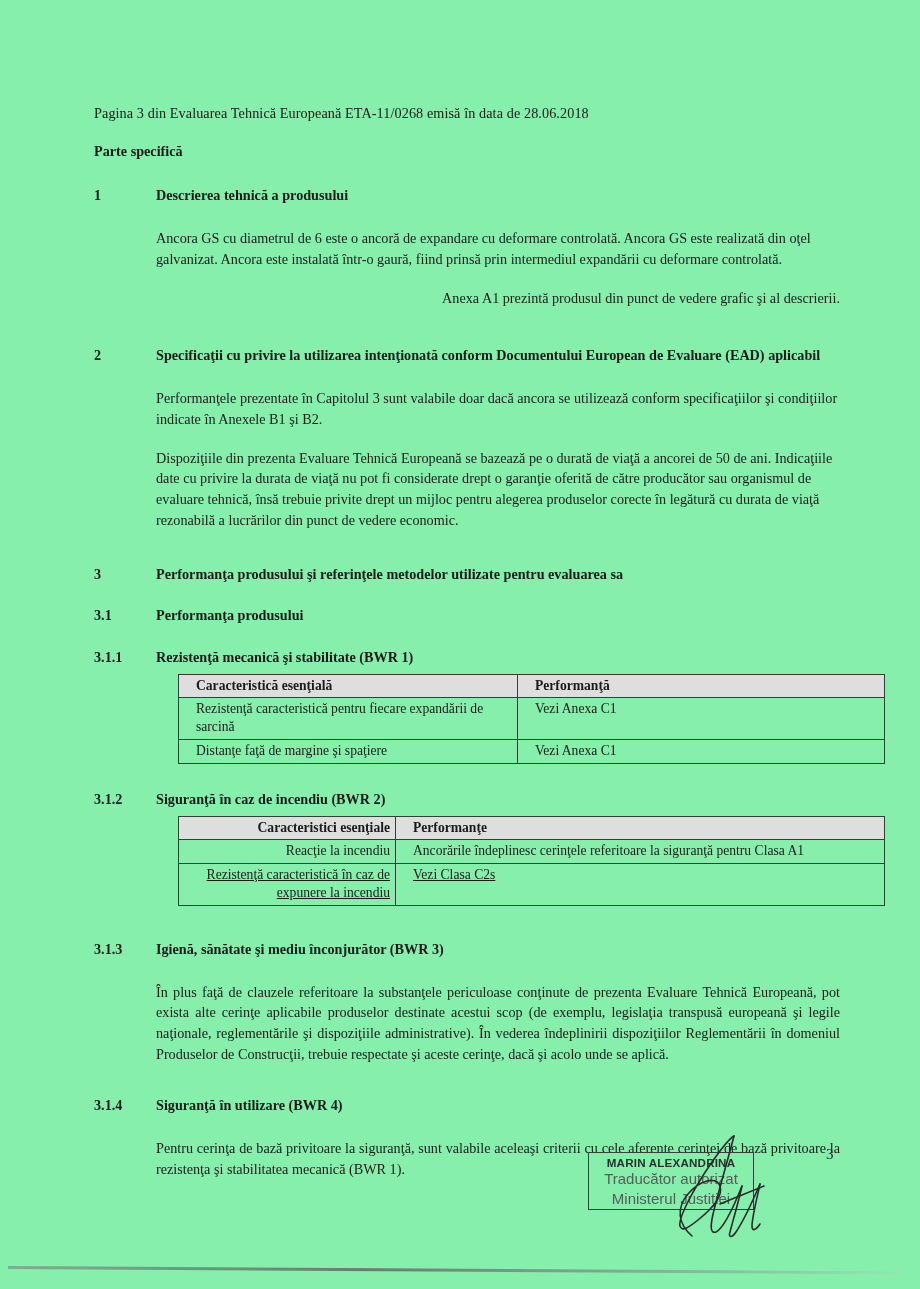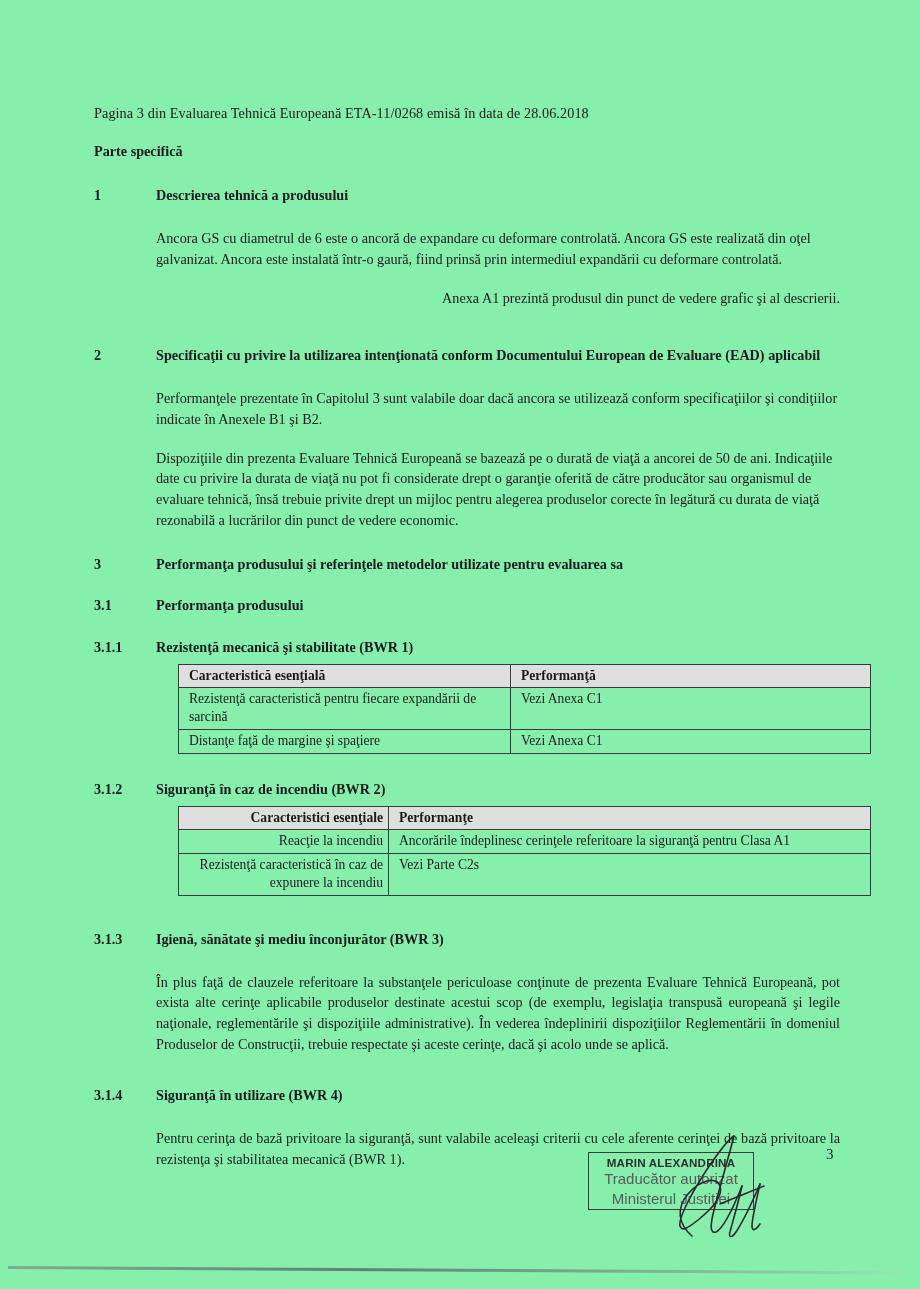--- a/index.html
+++ b/index.html
@@ -58,21 +58,21 @@
     margin: 0 0 14px 62px;
     font-size: 14.2px;
     line-height: 1.46;
     text-align: left;
   }
   .body-par.justify {
     text-align: justify;
   }
   .gap-18 { margin-bottom: 18px; }
   .gap-24 { margin-bottom: 24px; text-align: right; }
-  .gap-10 { margin-bottom: 10px; }
+  .gap-10 { margin-bottom: 20px; }
 
   .sec.tight { margin-bottom: 6px; }
   .spacer-sm { height: 14px; }
   .spacer-md { height: 22px; }
   .spacer-lg { height: 30px; }
 
   
   .tbl-wrap {
     margin-left: 84px;
     margin-top: 6px;
@@ -81,42 +81,42 @@
   table.etable {
     border-collapse: collapse;
     table-layout: fixed;
     font-size: 13.6px;
     line-height: 1.32;
     border: 1px solid #2b2b2b;
   }
   table.etable th,
   table.etable td {
     border: 1px solid #3a3a3a;
-    padding: 2px 5px 3px 10px;
+    padding: 2px 5px 3px 17px;
     vertical-align: top;
     text-align: left;
     font-weight: normal;
   }
   table.etable thead th {
     font-weight: bold;
     background-color: #c9c9c9;
     background-image:
       repeating-linear-gradient(0deg, rgba(255,255,255,0.55) 0px, rgba(255,255,255,0.55) 1px, rgba(0,0,0,0) 1px, rgba(0,0,0,0) 2px),
       repeating-linear-gradient(90deg, rgba(255,255,255,0.35) 0px, rgba(255,255,255,0.35) 1px, rgba(0,0,0,0) 1px, rgba(0,0,0,0) 2px);
     padding-bottom: 2px;
   }
   .t1 { width: 660px; }
   .t1 .c1 { width: 316px; }
   .t1 .c2 { width: 344px; }
   .t2 { width: 660px; }
   .t2 .c1 { width: 194px; text-align: right; }
   .t2 .c2 { width: 466px; }
 
   .cell-tall { height: 34px; }
-  .cell-tall2 { height: 36px; }
+  .cell-tall2 { height: 36px; text-decoration: underline; }
 
   
   .stamp-area {
     position: absolute;
     left: 563px;
     top: 1128px;
     width: 230px;
     height: 120px;
   }
   .stamp-box {
@@ -253,21 +253,21 @@
             <th class="c2">Performanţe</th>
           </tr>
         </thead>
         <tbody>
           <tr>
             <td class="c1">Reacţie la incendiu</td>
             <td class="c2">Ancorările îndeplinesc cerinţele referitoare la siguranţă pentru Clasa A1</td>
           </tr>
           <tr>
             <td class="c1 cell-tall2">Rezistenţă caracteristică în caz de expunere la incendiu</td>
-            <td class="c2 cell-tall2">Vezi Parte C2s</td>
+            <td class="c2 cell-tall2">Vezi Clasa C2s</td>
           </tr>
         </tbody>
       </table>
     </div>
 
     <div class="spacer-lg"></div>
 
     <div class="sec">
       <div class="sec-num">3.1.3</div>
       <div class="sec-title">Igienă, sănătate şi mediu înconjurător (BWR 3)</div>

